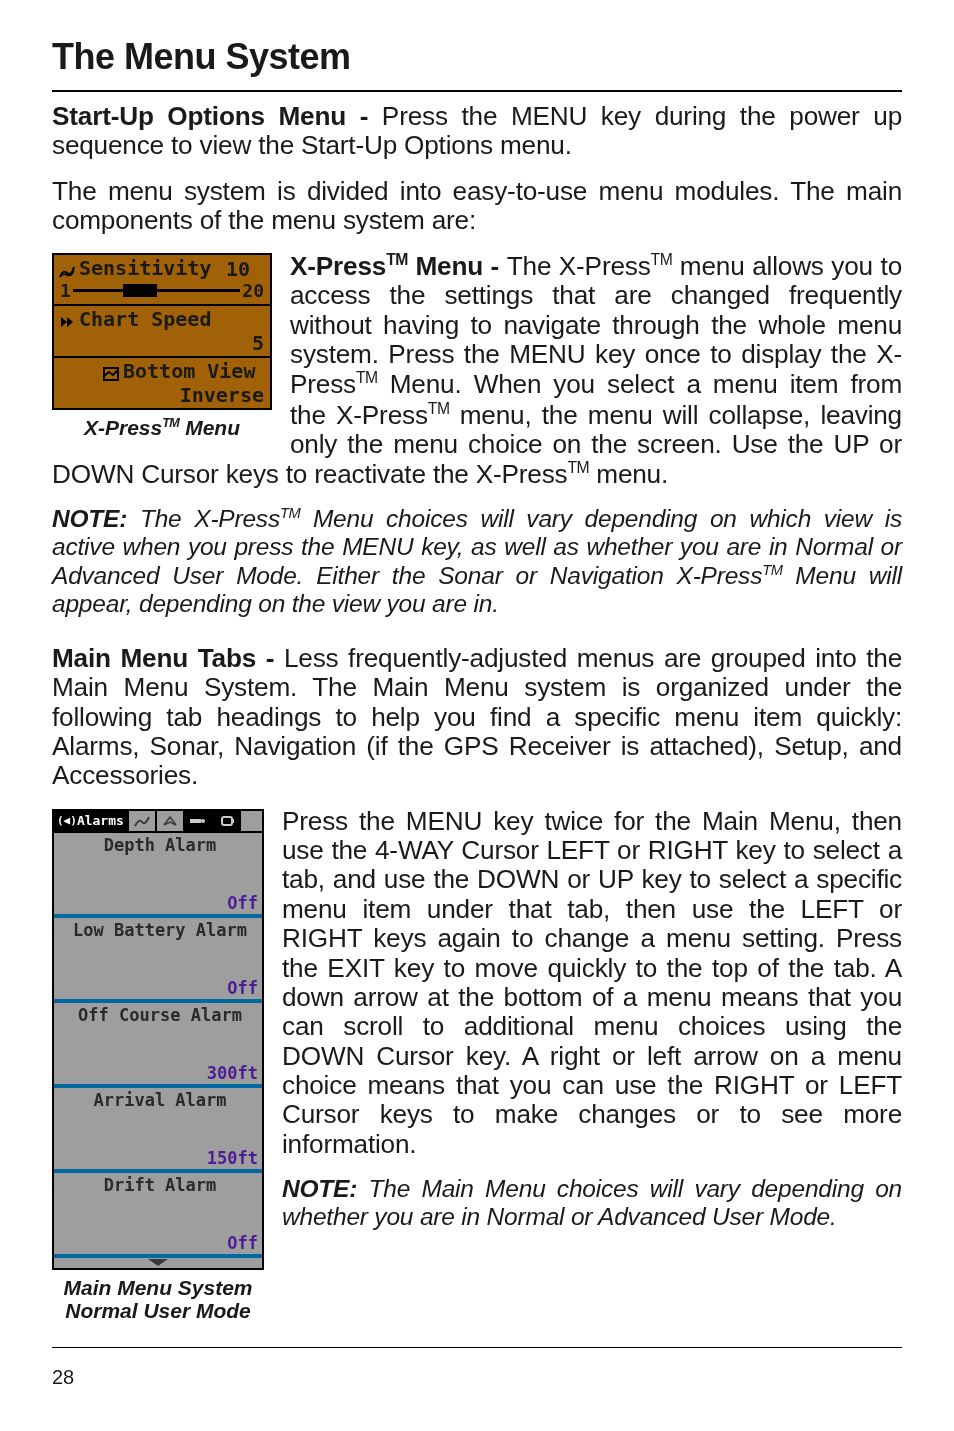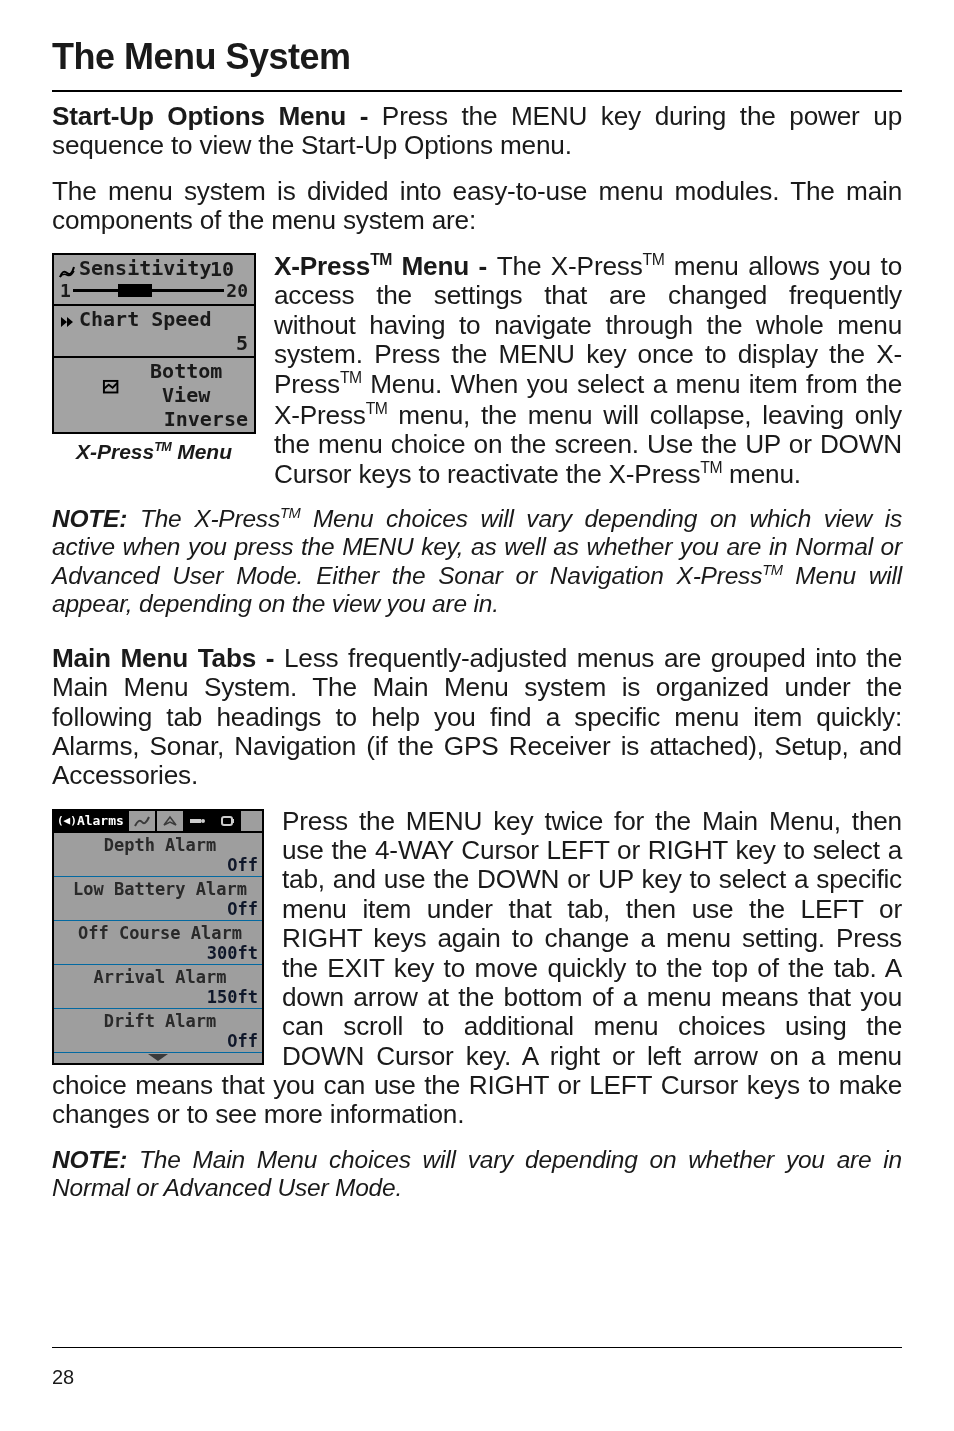--- a/index.html
+++ b/index.html
@@ -56,23 +56,23 @@
   .fig-caption {
     font-style: italic;
     font-weight: 700;
     font-size: 21px;
     margin-top: 6px;
     line-height: 1.1;
   }
 
   
   .xpress-box {
-    width: 204px;
+    width: 220px;
     border: 2px solid #000;
-    background: #a3a3a3;
+    background: #a16207;
     font-family: "Lucida Console", Monaco, monospace;
   }
   .xp-row {
     border-bottom: 2px solid #000;
     padding: 1px 4px 1px 4px;
     position: relative;
   }
   .xp-row:last-child { border-bottom: none; margin-left: 44px; }
   .xp-row .label {
     font-size: 20px;
@@ -140,36 +140,37 @@
   }
   .mm-tab.active {
     background: #000;
     color: #fff;
     padding: 0 3px;
     font-size: 13px;
   }
   .mm-tab.icon { width: 28px; }
   .mm-tab:last-child { border-right: none; }
   .mm-row {
-    border-bottom: 1px solid #0369a1;
+    border-bottom: 4px solid #0369a1;
     padding: 2px 4px 1px 8px;
     min-height: 40px;
     position: relative;
   }
   .mm-row:last-child { border-bottom: none; }
   .mm-row .label {
     font-size: 17px;
     font-weight: 700;
     color: #2a2a2a;
   }
   .mm-row .value {
     text-align: right;
     font-size: 17px;
     font-weight: 700;
-    color: #0f172a;
+    color: #4c1d95;
+    margin-top: 38px;
   }
   .mm-arrow {
     height: 10px;
     background: #9e9e9e;
     display: flex;
     justify-content: center;
     align-items: center;
   }
   .mm-arrow::after {
     content: "";
@@ -335,20 +336,24 @@
         <div class="mm-row">
           <div class="label">Arrival Alarm</div>
           <div class="value">150ft</div>
         </div>
         <div class="mm-row">
           <div class="label">Drift Alarm</div>
           <div class="value">Off</div>
         </div>
         <div class="mm-arrow"></div>
       </div>
+      <div class="fig-caption">
+        <div>Main Menu System</div>
+        <div>Normal User Mode</div>
+      </div>
     </div>
 
     <p class="body-text">Press the MENU key twice for the Main Menu, then use the 4-WAY Cursor LEFT or RIGHT key to select a tab, and use the DOWN or UP key to select a specific menu item under that tab, then use the LEFT or RIGHT keys again to change a menu setting. Press the EXIT key to move quickly to the top of the tab. A down arrow at the bottom of a menu means that you can scroll to additional menu choices using the DOWN Cursor key. A right or left arrow on a menu choice means that you can use the RIGHT or LEFT Cursor keys to make changes or to see more information.</p>
 
     <p class="note-text">
       <span class="bold">NOTE:</span><span> The Main Menu choices will vary depending on whether you are in Normal or Advanced User Mode.</span>
     </p>
   </div>
 
 </div>

